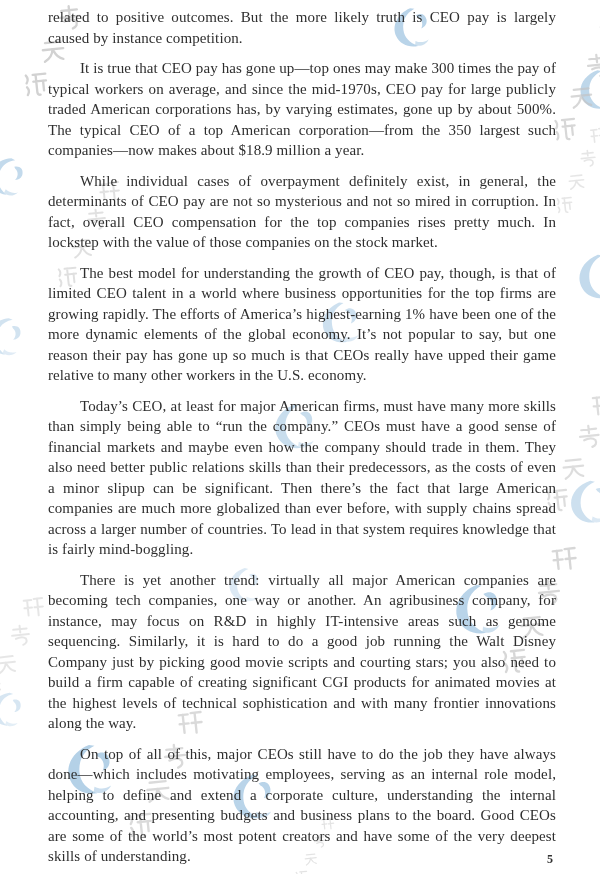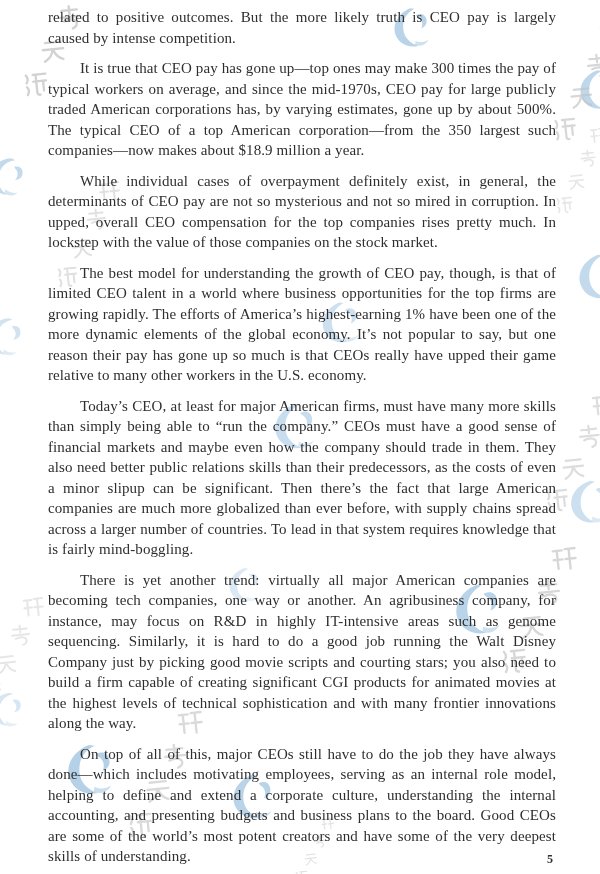--- a/index.html
+++ b/index.html
@@ -355,22 +355,22 @@
       </g>
 
       <g transform="translate(2,98)">
         <path d="M2,2 q3,4 0,8 M2,14 q3,4 0,8"></path>
         <path d="M9,2 h13 M9,9 h13 M12,2 v18 q0,3 3,3 M19,9 v10"></path>
       </g>
     </svg>
   </div>
     </div>
   <main class="content" id="passage">
-      <p class="para">related to positive outcomes. But the more likely truth is CEO pay is largely caused by intense competition.</p>
+      <p class="para">related to positive outcomes. But the more likely truth is CEO pay is largely caused by instance competition.</p>
       <p class="para indent">It is true that CEO pay has gone up—top ones may make 300 times the pay of typical workers on average, and since the mid-1970s, CEO pay for large publicly traded American corporations has, by varying estimates, gone up by about 500%. The typical CEO of a top American corporation—from the 350 largest such companies—now makes about $18.9 million a year.</p>
-      <p class="para indent">While individual cases of overpayment definitely exist, in general, the determinants of CEO pay are not so mysterious and not so mired in corruption. In upped, overall CEO compensation for the top companies rises pretty much. In lockstep with the value of those companies on the stock market.</p>
+      <p class="para indent">While individual cases of overpayment definitely exist, in general, the determinants of CEO pay are not so mysterious and not so mired in corruption. In fact, overall CEO compensation for the top companies rises pretty much. In lockstep with the value of those companies on the stock market.</p>
       <p class="para indent">The best model for understanding the growth of CEO pay, though, is that of limited CEO talent in a world where business opportunities for the top firms are growing rapidly. The efforts of America’s highest-earning 1% have been one of the more dynamic elements of the global economy. It’s not popular to say, but one reason their pay has gone up so much is that CEOs really have upped their game relative to many other workers in the U.S. economy.</p>
       <p class="para indent">Today’s CEO, at least for major American firms, must have many more skills than simply being able to “run the company.” CEOs must have a good sense of financial markets and maybe even how the company should trade in them. They also need better public relations skills than their predecessors, as the costs of even a minor slipup can be significant. Then there’s the fact that large American companies are much more globalized than ever before, with supply chains spread across a larger number of countries. To lead in that system requires knowledge that is fairly mind-boggling.</p>
       <p class="para indent">There is yet another trend: virtually all major American companies are becoming tech companies, one way or another. An agribusiness company, for instance, may focus on R&amp;D in highly IT-intensive areas such as genome sequencing. Similarly, it is hard to do a good job running the Walt Disney Company just by picking good movie scripts and courting stars; you also need to build a firm capable of creating significant CGI products for animated movies at the highest levels of technical sophistication and with many frontier innovations along the way.</p>
       <p class="para indent">On top of all of this, major CEOs still have to do the job they have always done—which includes motivating employees, serving as an internal role model, helping to define and extend a corporate culture, understanding the internal accounting, and presenting budgets and business plans to the board. Good CEOs are some of the world’s most potent creators and have some of the very deepest skills of understanding.</p>
     </main>
   <div class="page-number">5</div>
 </div>
 
 </body></html>

